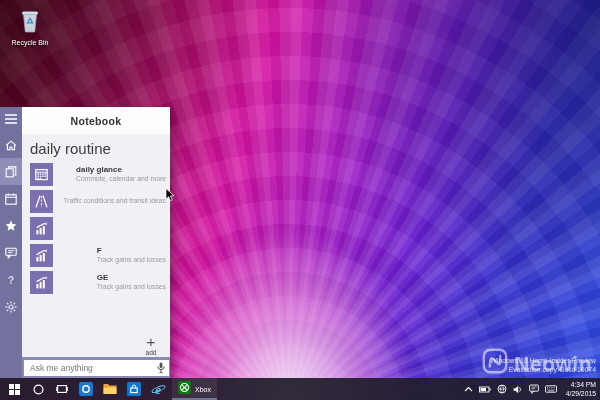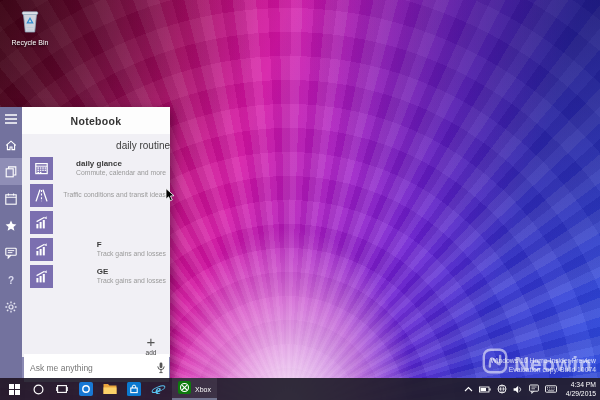--- a/index.html
+++ b/index.html
@@ -27,32 +27,32 @@
   .panel{position:absolute;left:0;top:107px;width:170px;height:271px;display:flex;
          box-shadow:3px 3px 10px rgba(0,0,0,.35);z-index:5;}
   .p-sidebar{width:22px;background:#73729e;display:flex;flex-direction:column;align-items:center;flex:0 0 auto;}
   .sb-slot{width:22px;height:27px;display:flex;align-items:center;justify-content:center;cursor:pointer;}
   .sb-slot.first{height:24px;}
   .sb-slot.selected{background:#8f8eb6;}
   .p-content{flex:1;display:flex;flex-direction:column;background:#f1f0f5;min-width:0;}
   .p-header{height:27px;background:#fdfdfd;display:flex;align-items:center;justify-content:center;
             font-size:10.5px;font-weight:700;color:#333;letter-spacing:.3px;flex:0 0 auto;}
   .p-body{flex:1;position:relative;overflow:hidden;}
-  .section-title{font-size:10px;font-weight:400;color:#3c3c3c;padding:6px 0 4px 8px;text-align:right;}
+  .section-title{font-size:15px;font-weight:400;color:#3c3c3c;padding:6px 0 4px 8px;}
   .nb-row{display:flex;align-items:center;padding:2px 4px 2px 8px;cursor:pointer;justify-content:space-between;}
   .tile{width:23px;height:23px;background:#7b6fb0;flex:0 0 auto;display:flex;
         align-items:center;justify-content:center;}
   .nb-texts{margin-left:6px;display:flex;flex-direction:column;overflow:hidden;white-space:nowrap;min-width:0;}
   .nb-title{font-size:8px;font-weight:700;color:#3a3a3a;line-height:1.25;}
   .nb-sub{font-size:6.8px;color:#9a9a9a;line-height:1.25;}
   .add-btn{position:absolute;right:8px;bottom:1px;width:22px;text-align:center;cursor:pointer;}
   .add-plus{display:block;font-size:15px;font-weight:300;color:#555;line-height:12px;}
   .add-label{display:block;font-size:6.5px;color:#444;margin-top:1px;}
   .searchbar{height:21px;background:#8b8ab3;display:flex;align-items:center;flex:0 0 auto;}
-  .search-wrap{flex:1;height:28px;margin:0 1px 0 2px;background:#fff;display:flex;align-items:center;}
+  .search-wrap{flex:1;height:16px;margin:0 1px 0 2px;background:#fff;display:flex;align-items:center;}
   .search-wrap input{flex:1;min-width:0;border:none;outline:none;background:transparent;
         font-family:inherit;font-size:8.5px;color:#444;padding:0 0 0 6px;}
   .search-wrap input::placeholder{color:#777;}
   .mic{flex:0 0 auto;padding:0 4px 0 2px;display:flex;align-items:center;cursor:pointer;}
 
   
   .taskbar{position:absolute;left:0;top:378px;width:600px;height:22px;
            background:rgba(33,29,44,.93);display:flex;align-items:center;z-index:8;}
   .tb-btn{width:24px;height:22px;display:flex;align-items:center;justify-content:center;cursor:pointer;flex:0 0 auto;}
   .tb-open{display:flex;align-items:center;gap:4px;height:22px;padding:0 6px;margin-left:2px;cursor:pointer;

